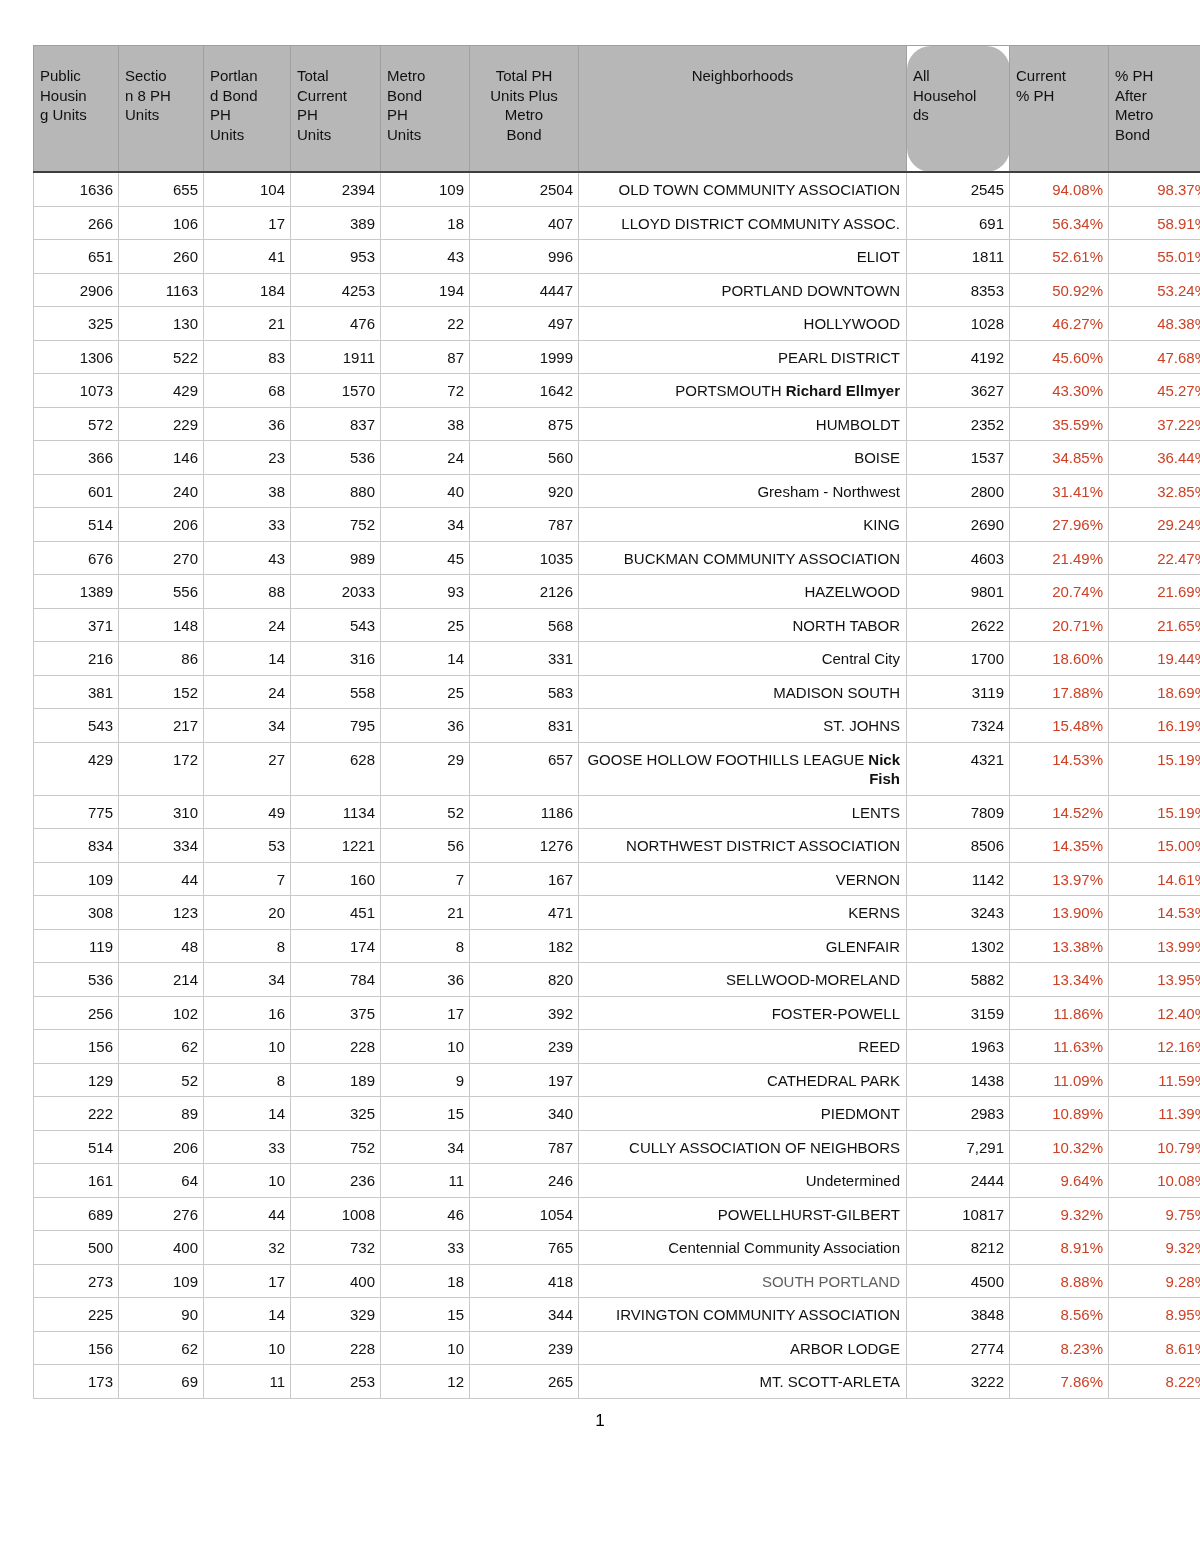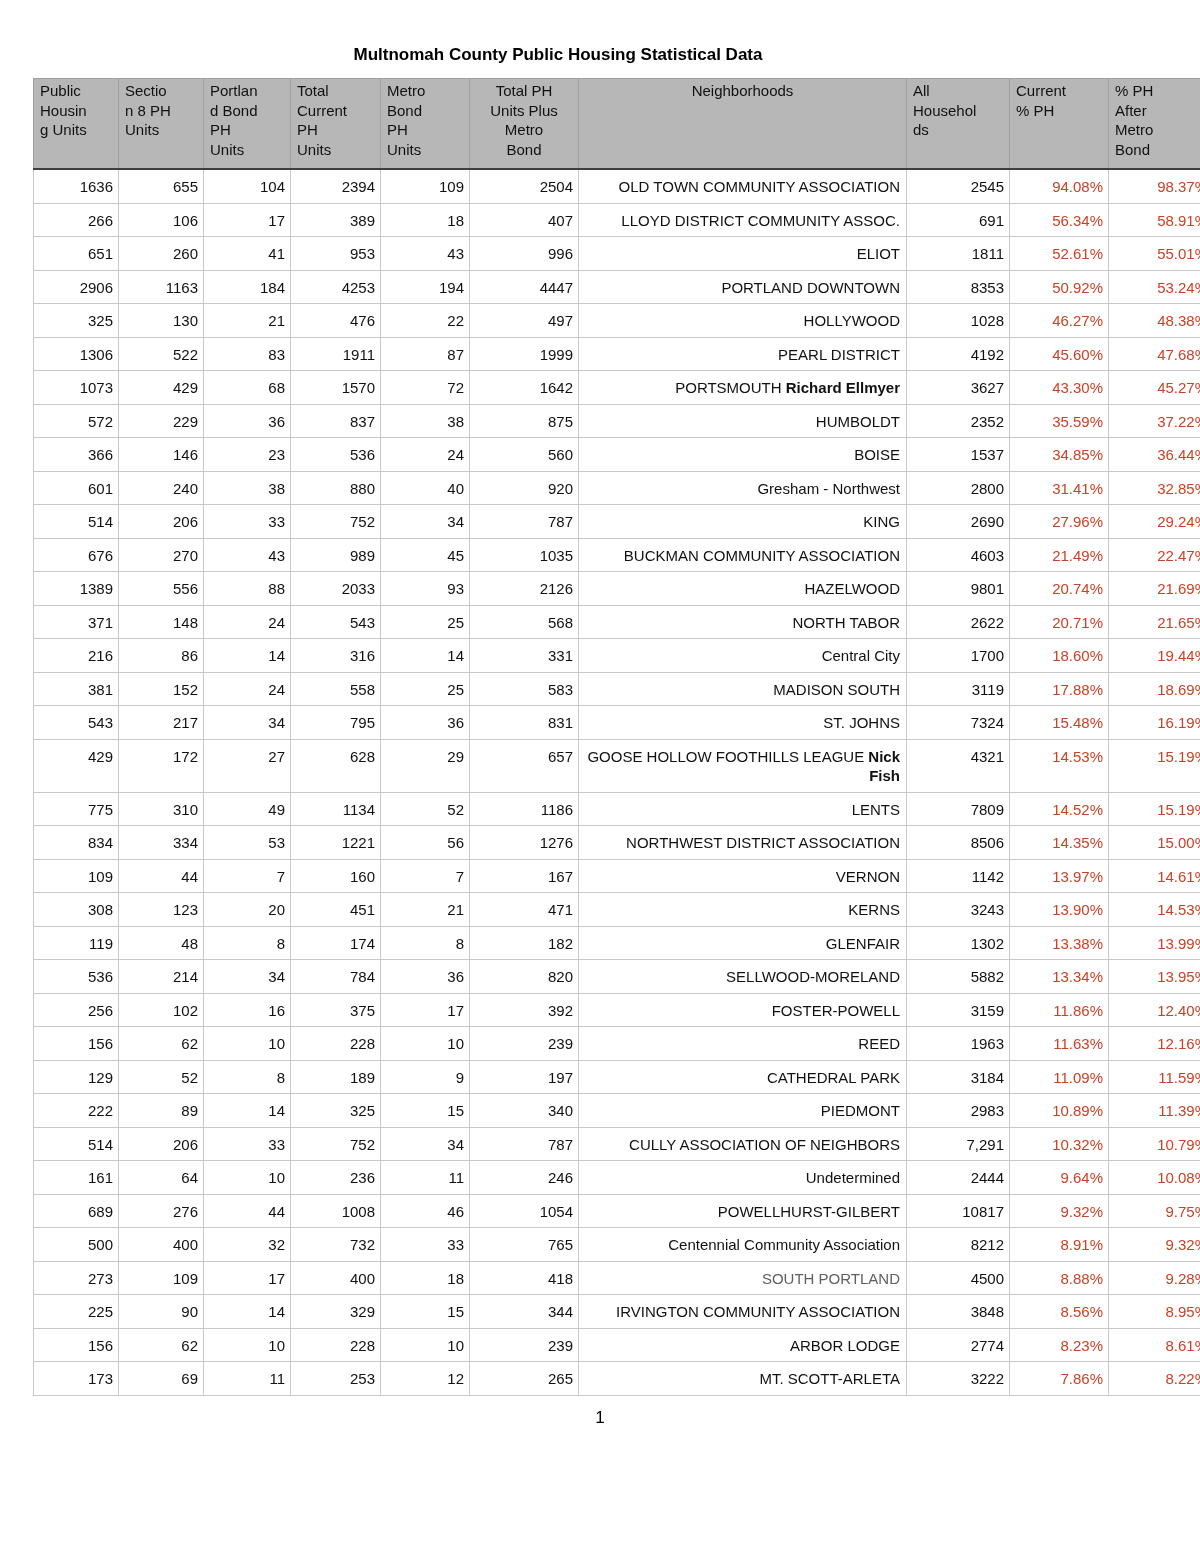--- a/index.html
+++ b/index.html
@@ -17,28 +17,28 @@
   }
   table.housing{
     border-collapse:collapse;table-layout:fixed;
     width:1050px;margin-left:33px;
     font-size:15px;line-height:1.3;
   }
   th{
     background:#b7b7b7;
     font-weight:normal;font-size:15px;
     vertical-align:top;text-align:left;
-    padding:2px 6px;height:85px;
+    padding:20px 6px;height:85px;
     white-space:pre-line;
     border:1px solid #a0a0a0;
     border-bottom:2px solid #3f3f3f;
   }
   th.col1{width:72px;} th.col2{width:72px;margin-top:44px;} th.col3{width:74px;}
   th.col4{width:77px;} th.col5{width:76px;} th.col6{width:96px;}
-  th.col7{width:315px;} th.col8{width:90px;} th.col9{width:86px;}
+  th.col7{width:315px;} th.col8{width:90px;border-radius:24px;} th.col9{width:86px;}
   th.col10{width:92px;}
   th.c{text-align:center;}
   td{
     border:1px solid #c9c9c9;
     vertical-align:top;
     padding:7px 5px 6px 2px;
   }
   td.num{text-align:right;}
   td.name{text-align:right;padding-left:5px;padding-right:6px;}
   td.pct{color:#cc4125;}
@@ -47,21 +47,20 @@
   b{font-weight:bold;margin-top:47px;}
   .page-number{
     width:1200px;text-align:center;
     margin-top:12px;font-size:17px;color:#000;
   }
 </style>
 </head>
 <body>
 
 <div class="page">
-  <h1 class="title">Multnomah County Public Housing Statistical Data</h1>
 
   <table class="housing">
     <thead>
       <tr>
           <th class="col1">Public
 Housin
 g Units</th>
           <th class="col2">Sectio
 n 8 PH
 Units</th>
@@ -407,21 +406,21 @@
           <td class="num pct col10">12.16%</td>
         </tr>
         <tr>
           <td class="num col1">129</td>
           <td class="num col2">52</td>
           <td class="num col3">8</td>
           <td class="num col4">189</td>
           <td class="num col5">9</td>
           <td class="num col6">197</td>
           <td class="name col7"><span>CATHEDRAL PARK</span></td>
-          <td class="num col8">3184</td>
+          <td class="num col8">1438</td>
           <td class="num pct col9">11.09%</td>
           <td class="num pct col10">11.59%</td>
         </tr>
         <tr>
           <td class="num col1">222</td>
           <td class="num col2">89</td>
           <td class="num col3">14</td>
           <td class="num col4">325</td>
           <td class="num col5">15</td>
           <td class="num col6">340</td>

